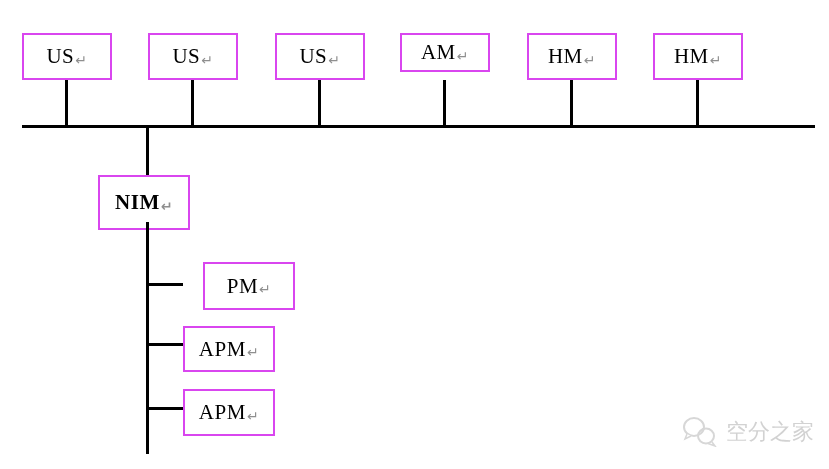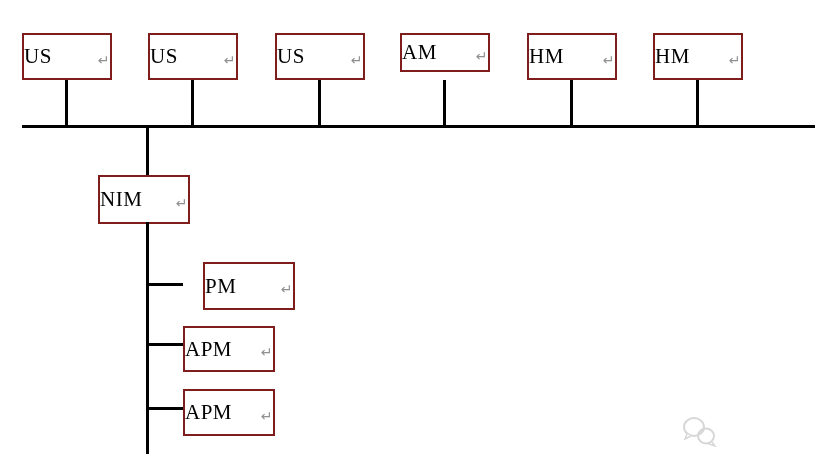--- a/index.html
+++ b/index.html
@@ -11,25 +11,25 @@
     position: relative;
     width: 829px;
     height: 469px;
     background: #ffffff;
     overflow: hidden;
     font-family: "Liberation Serif", serif;
   }
   .node {
     position: absolute;
     box-sizing: border-box;
-    border: 2px solid #7f1d1d;
+    border: 2px solid #d946ef;
     background: #ffffff;
     display: flex;
     align-items: center;
-    justify-content: space-between;
+    justify-content: center;
     font-size: 21px;
     color: #000000;
     letter-spacing: 0.5px;
   }
   .ret {
     color: #8f8f8f;
     font-size: 14px;
     margin-left: 1px;
     position: relative;
     top: 3px;
@@ -87,21 +87,21 @@
 
   <div class="vline" style="left:65px;  top:80px; width:3px; height:45px;"></div>
   <div class="vline" style="left:191px; top:80px; width:3px; height:45px;"></div>
   <div class="vline" style="left:318px; top:80px; width:3px; height:45px;"></div>
   <div class="vline" style="left:443px; top:80px; width:3px; height:45px;"></div>
   <div class="vline" style="left:570px; top:80px; width:3px; height:45px;"></div>
   <div class="vline" style="left:696px; top:80px; width:3px; height:45px;"></div>
 
   <div class="vline" style="left:146px; top:127px; width:3px; height:48px;"></div>
 
-  <div class="node" style="left:98px; top:175px; width:92px; height:49px;">
+  <div class="node" style="left:98px; top:175px; width:92px; height:55px;font-weight:bold;">
     <span>NIM</span>
       <span class="ret">↵</span>
   </div>
 
   <div class="vline" style="left:146px; top:222px; width:3px; height:232px;"></div>
 
   <div class="hline" style="left:146px; top:283px; width:37px; height:3px;"></div>
   <div class="hline" style="left:146px; top:343px; width:37px; height:3px;"></div>
   <div class="hline" style="left:146px; top:407px; width:37px; height:3px;"></div>
 
@@ -121,15 +121,16 @@
   <div class="watermark">
     <svg width="36" height="31" viewBox="0 0 36 31">
       <g fill="none" stroke="#d7d7d7" stroke-width="2">
         <ellipse cx="13" cy="11" rx="10" ry="9"></ellipse>
         <path d="M6 18 L4 23 L10 20" fill="#ffffff" stroke="none"></path>
         <path d="M6 18 L4 23 L10 20" stroke="#d7d7d7" stroke-width="1.5"></path>
         <ellipse cx="25" cy="20" rx="8" ry="7.5"></ellipse>
         <path d="M31 26 L34 30 L27 27.5" stroke="#d7d7d7" stroke-width="1.5"></path>
       </g>
     </svg>
+    <span>空分之家</span>
   </div>
 
 </div>
 
 </body></html>

